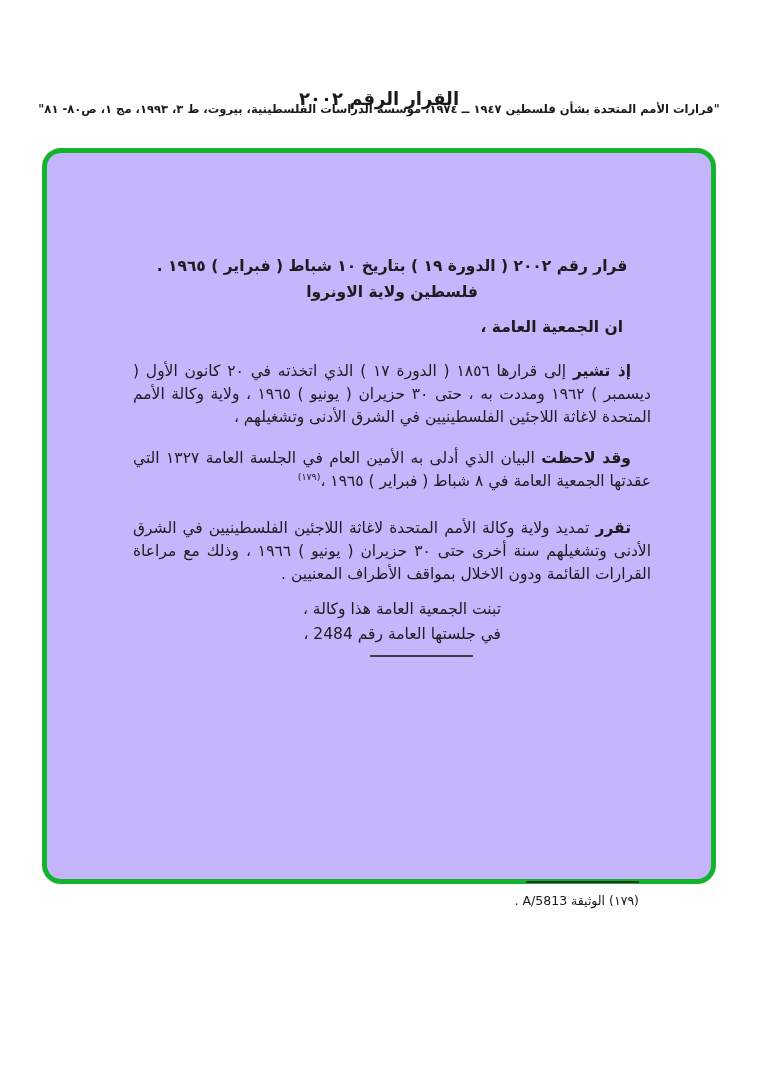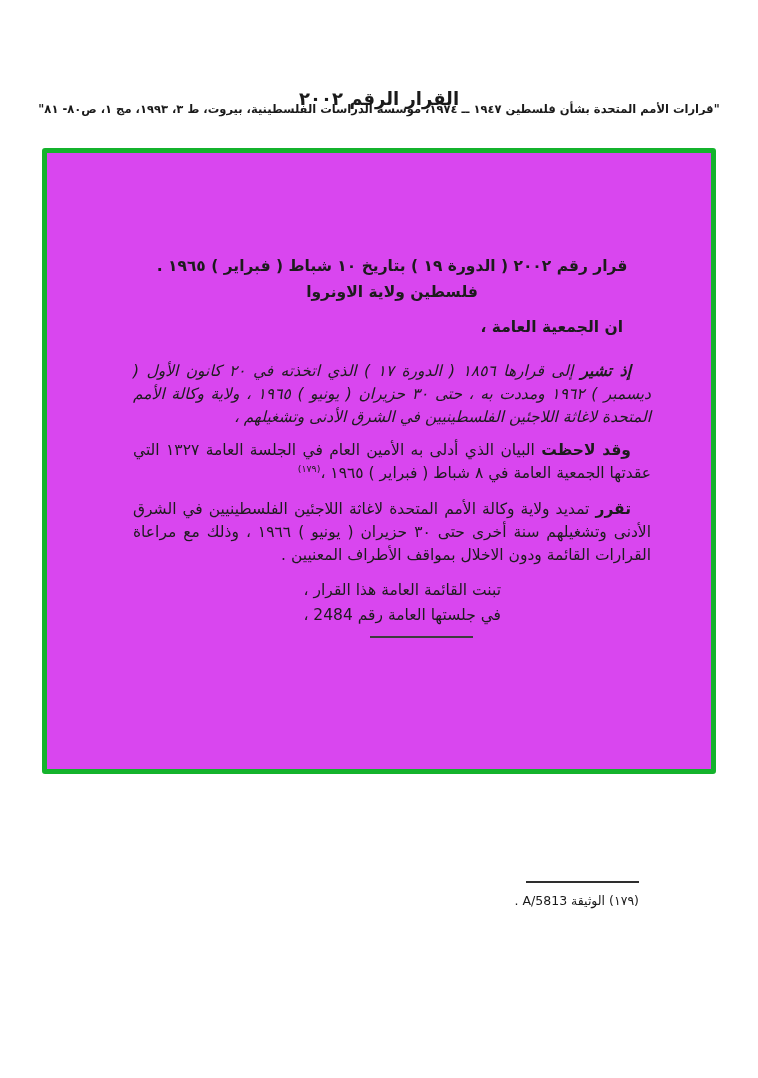--- a/index.html
+++ b/index.html
@@ -39,25 +39,25 @@
     font-weight: bold;
     white-space: nowrap;
   }
 
   
   .doc-frame {
     position: absolute;
     left: 42px;
     top: 148px;
     width: 674px;
-    height: 626px;
+    height: 736px;
     box-sizing: border-box;
     border: 5px solid #14b32c;
-    border-radius: 3px;
-    background: #d946ef;
+    border-radius: 19px;
+    background: #c4b5fd;
   }
 
   
   .doc {
     position: absolute;
     left: 86px;
     top: 100px;
     width: 518px;
     direction: rtl;
     text-align: justify;
@@ -74,23 +74,23 @@
   .salutation {
     margin: 8px;
     font-weight: bold;
     text-indent: 20px;
     line-height: 24px;
   }
   p.para {
     margin: 0;
     text-indent: 20px;
   }
-  p.para.m1 { margin-top: 21px; font-style: italic; }
-  p.para.m2 { margin-top: 10px; }
-  p.para.m3 { margin-top: 13px; }
+  p.para.m1 { margin-top: 21px; }
+  p.para.m2 { margin-top: 18px; }
+  p.para.m3 { margin-top: 24px; }
   .lead { font-weight: bold; }
   sup.fn-ref {
     font-size: 9.5px;
     line-height: 0;
     vertical-align: 6px;
   }
 
   .closing {
     margin: 11px 150px 0 0;
     text-align: right;
@@ -138,21 +138,21 @@
 
     <p class="salutation">ان الجمعية العامة ،</p>
 
     <p class="para m1"><span class="lead">إذ تشير</span><span> إلى قرارها ١٨٥٦ ( الدورة ١٧ ) الذي اتخذته في ٢٠ كانون الأول ( ديسمبر ) ١٩٦٢ ومددت به ، حتى ٣٠ حزيران ( يونيو ) ١٩٦٥ ، ولاية وكالة الأمم المتحدة لاغاثة اللاجئين الفلسطينيين في الشرق الأدنى وتشغيلهم ،</span></p>
 
     <p class="para m2"><span class="lead">وقد لاحظت</span><span> البيان الذي أدلى به الأمين العام في الجلسة العامة ١٣٢٧ التي عقدتها الجمعية العامة في ٨ شباط ( فبراير ) ١٩٦٥ ،</span><sup class="fn-ref">(١٧٩)</sup></p>
 
     <p class="para m3"><span class="lead">تقرر</span><span> تمديد ولاية وكالة الأمم المتحدة لاغاثة اللاجئين الفلسطينيين في الشرق الأدنى وتشغيلهم سنة أخرى حتى ٣٠ حزيران ( يونيو ) ١٩٦٦ ، وذلك مع مراعاة القرارات القائمة ودون الاخلال بمواقف الأطراف المعنيين .</span></p>
 
     <div class="closing">
-      <div>تبنت القائمة العامة هذا القرار ،</div>
+      <div>تبنت الجمعية العامة هذا وكالة ،</div>
       <div>في جلستها العامة رقم 2484 ،</div>
     </div>
 
     <div class="separator"></div>
   </div>
 
   <div class="footnote">
     <div class="fn-rule"></div>
     <div class="fn-text">(١٧٩) الوثيقة A/5813 .</div>
   </div>

